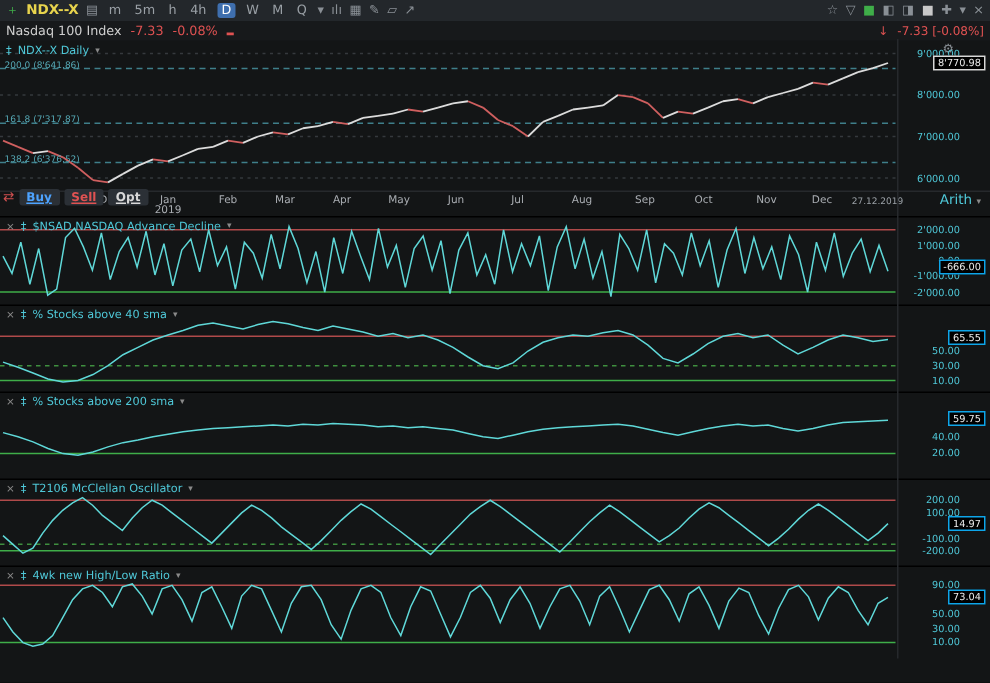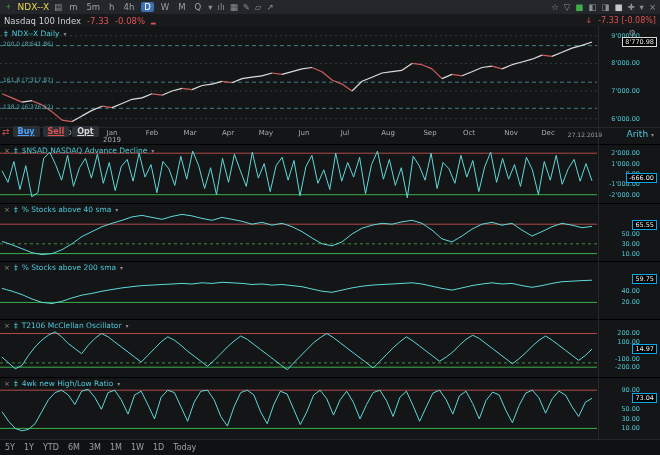--- a/index.html
+++ b/index.html
@@ -1,21 +1,21 @@
 <!DOCTYPE html>
 <html><head>
 <meta charset="utf-8">
 <style>
   html,body{margin:0;padding:0;background:#0b0c0d;}
   .app{position:relative;width:660px;height:455px;background:#131516;overflow:hidden;
        font-family:"DejaVu Sans",sans-serif;color:#cfcfcf;}
   
   .toolbar{position:absolute;left:0;top:0;width:660px;height:14px;background:#23272b;
            display:flex;align-items:center;gap:5px;padding:0 4px;box-sizing:border-box;font-size:8.5px;color:#9aa0a6;}
-  .toolbar .sym{color:#e8d44d;font-weight:normal;font-size:9px;}
+  .toolbar .sym{color:#e8d44d;font-weight:bold;font-size:9px;}
   .tf{padding:0 2px;cursor:default;}
   .tf.sel{background:#3f6fae;color:#fff;border-radius:2px;padding:0 3px;}
   .icon{color:#8a9096;font-size:8.5px;}
   .green{color:#3fae49;}
   .spacer{flex:1;}
   
   .quote{position:absolute;left:0;top:14px;width:660px;height:13px;background:#17191b;
          display:flex;align-items:center;gap:6px;padding:0 4px;box-sizing:border-box;font-size:8.5px;}
   .red{color:#e05252;}
   
@@ -283,25 +283,14 @@
     <span class="car">▾</span>
   </div>
   <span class="tick" style="top:390px">90.00</span>
   <span class="tick" style="top:409px">50.00</span>
   <span class="tick" style="top:419px">30.00</span>
   <span class="tick" style="top:428px">10.00</span>
   <span class="vbox" style="top:398px">73.04</span>
 
   <div class="axissep"></div>
 
-  <div class="bottom">
-    <span>5Y</span>
-    <span>1Y</span>
-    <span>YTD</span>
-    <span>6M</span>
-    <span>3M</span>
-    <span>1M</span>
-    <span>1W</span>
-    <span>1D</span>
-    <span>Today</span>
-  </div>
 
 </div>
 
 </body></html>

